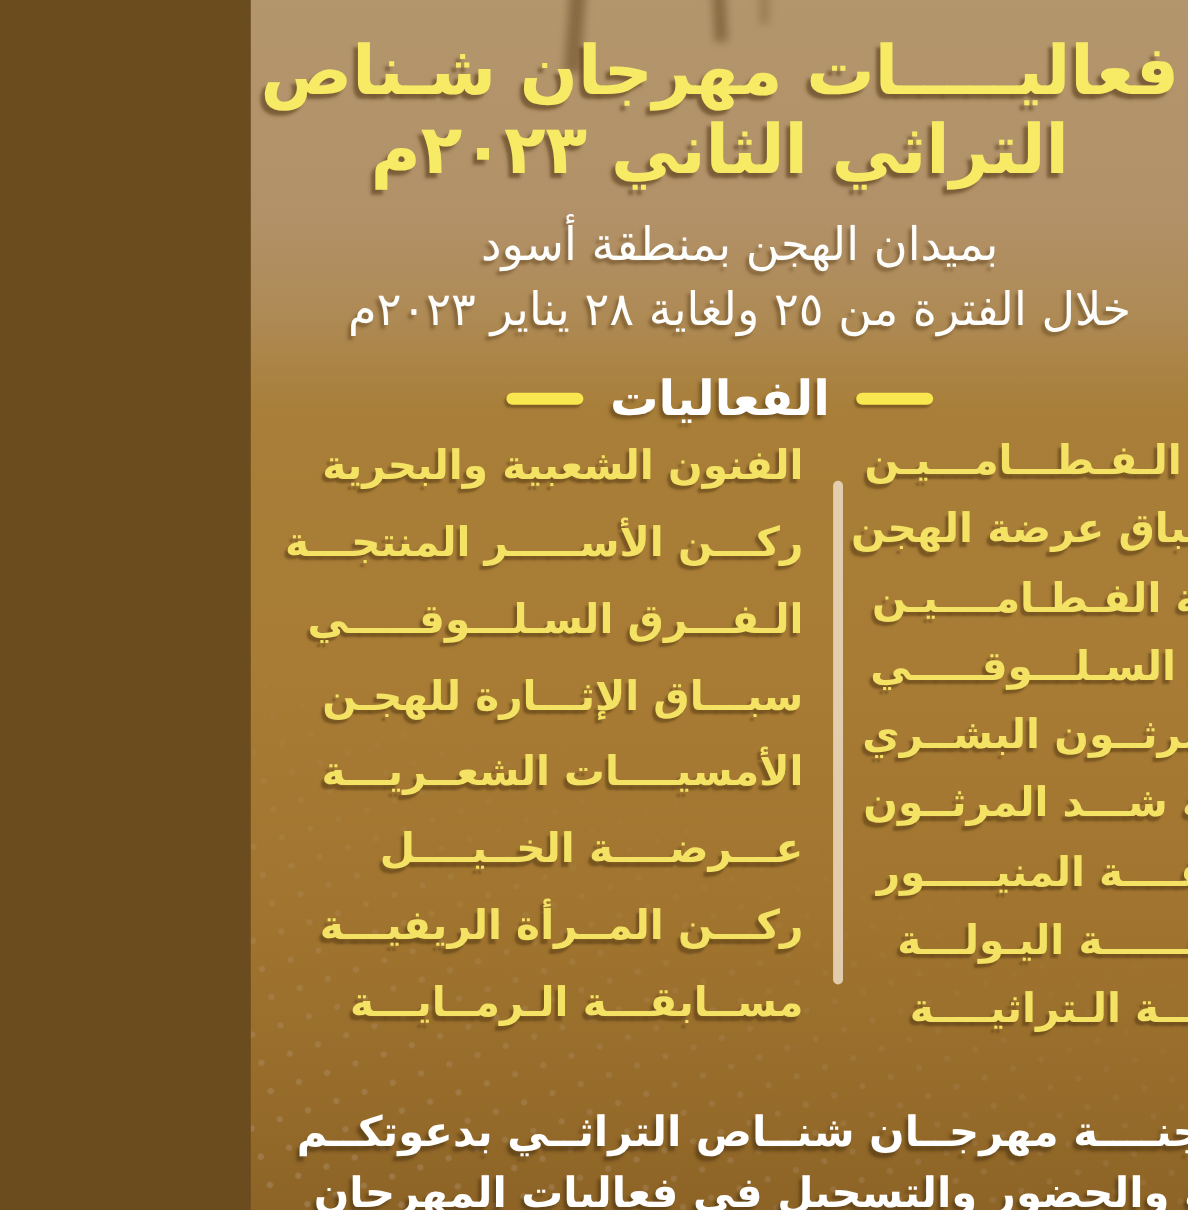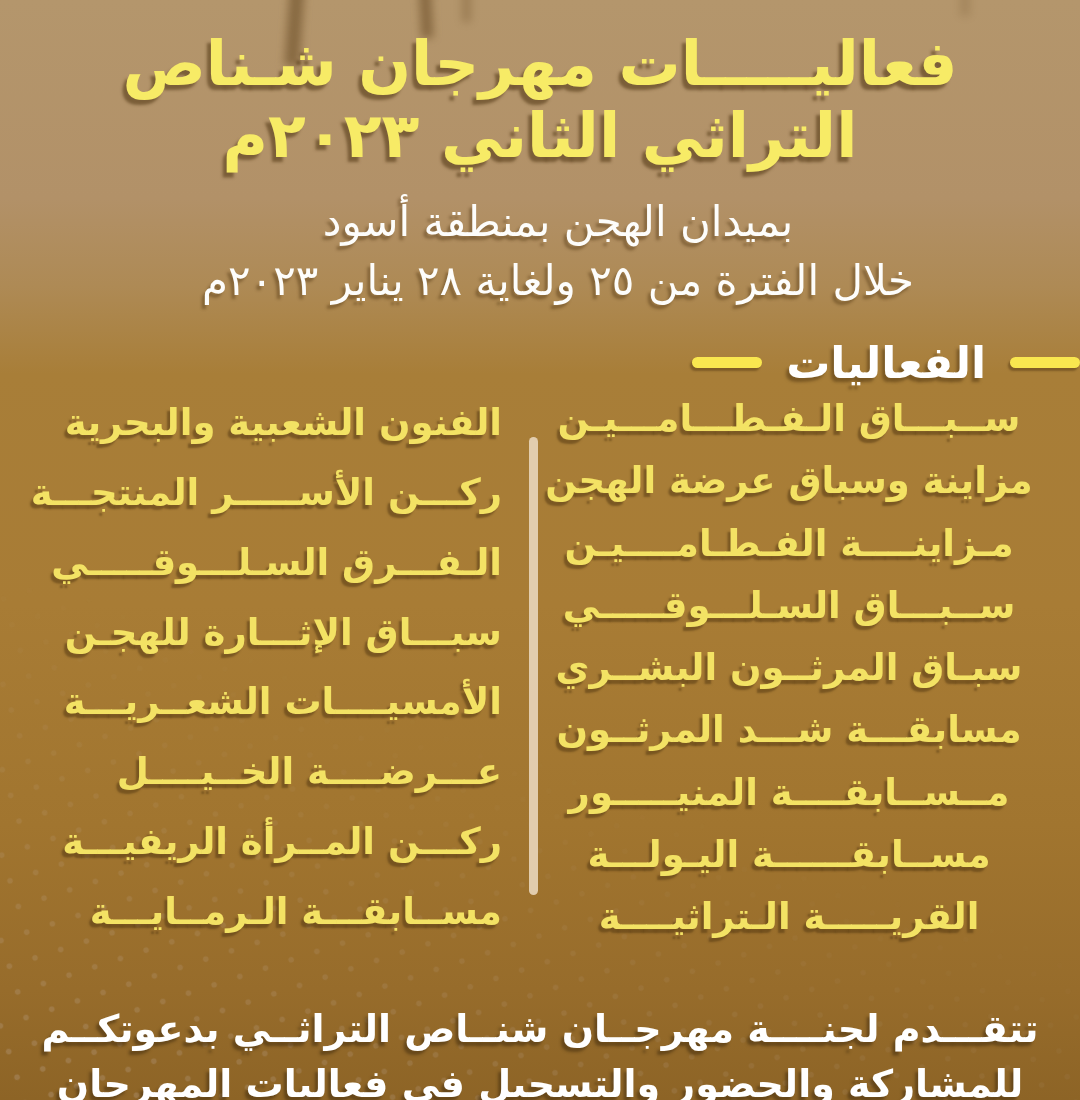--- a/index.html
+++ b/index.html
@@ -1,18 +1,18 @@
 <!DOCTYPE html>
 <html lang="ar" dir="rtl"><head>
 <meta charset="utf-8">
 <style>
   html, body { margin: 0; padding: 0; background: #6b4c1e; }
   .poster {
     position: relative;
-    width: 1080px;
+    width: 852px;
     height: 1100px;
     overflow: hidden;
     direction: rtl;
     font-family: "DejaVu Sans", sans-serif;
     background: linear-gradient(180deg,
       #b4966c 0%,
       #b29168 18%,
       #ae8a55 26%,
       #a87e38 34%,
       #a87c35 55%,
@@ -62,20 +62,21 @@
     text-shadow: -3px 4px 3px rgba(77,51,16,0.45);
     white-space: nowrap;
     padding-left: 36px;
   }
 
   .section-header {
     position: relative;
     margin-top: 26px;
     display: flex;
     align-items: center;
+    justify-content: center;
     gap: 24px;
   }
   .section-header .label {
     color: #ffffff;
     font-size: 44px;
     font-weight: bold;
     text-shadow: -3px 4px 3px rgba(77,51,16,0.5);
   }
   .dash {
     width: 70px; height: 11px; border-radius: 6px;

